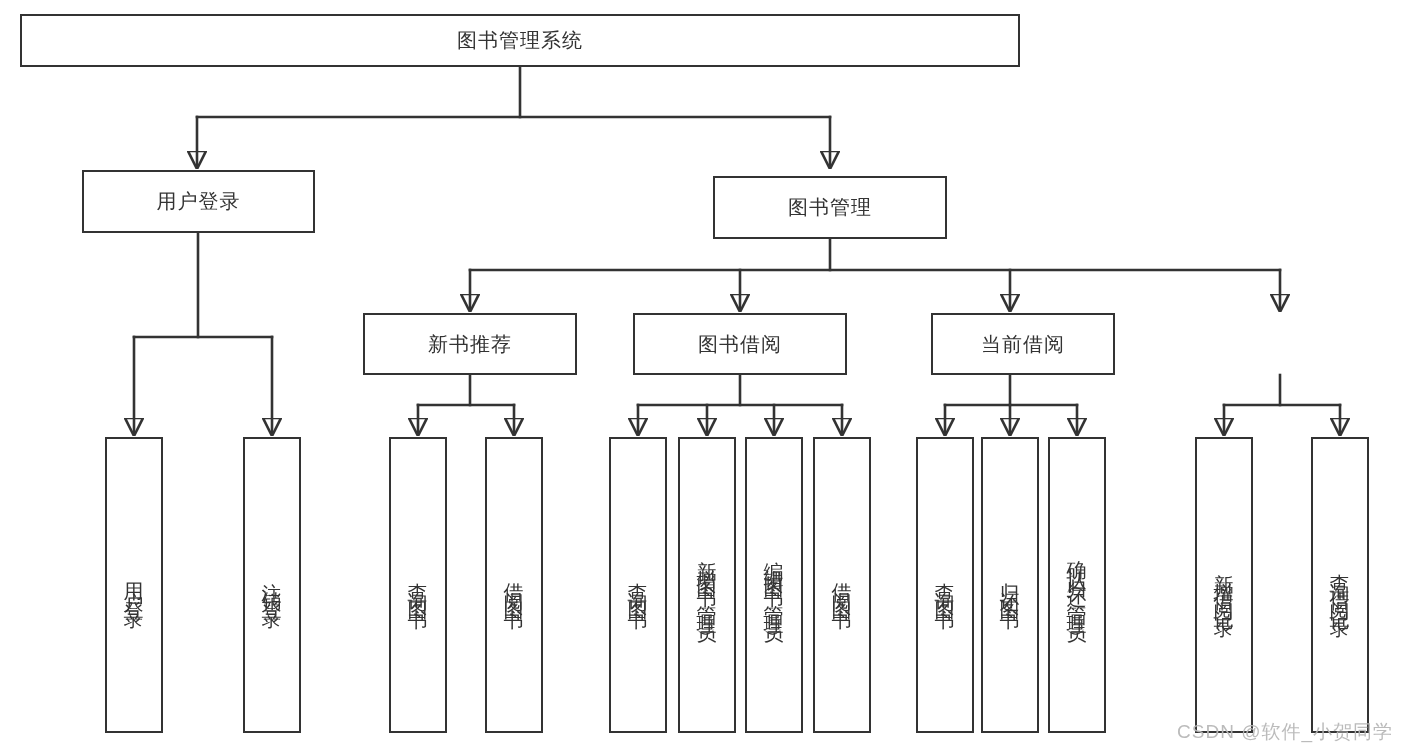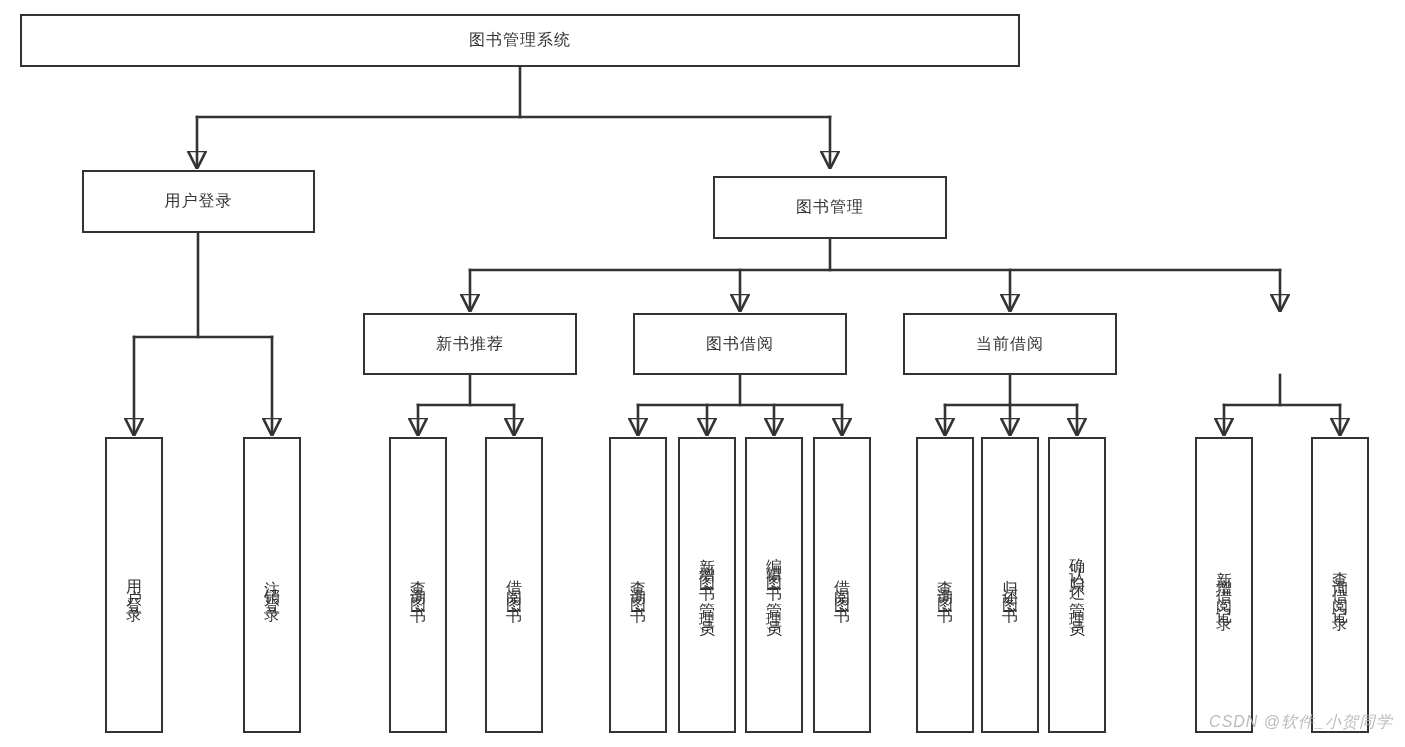--- a/index.html
+++ b/index.html
@@ -15,40 +15,39 @@
   .node{
     position:absolute;
     box-sizing:border-box;
     background:#ffffff;
     border:2.5px solid #333333;
     display:flex;align-items:center;justify-content:center;
     z-index:2;
     color:#333333;
   }
   .node span{
-    font-size:16px;
+    font-size:20px;
     color:#333333;
     letter-spacing:1px;
     white-space:nowrap;
   }
   .leaf span{
     writing-mode:vertical-rl;
     text-orientation:mixed;
     letter-spacing:9px;
     white-space:normal;
     line-height:1;
   }
   .watermark{
     position:absolute;
-    right:12px;bottom:14px;
-    font-size:16px;
+    right:12px;bottom:2px;
+    font-size:19px;
     color:rgba(183,183,183,0.95);
     z-index:6;
     letter-spacing:1px;
-    font-style:italic;
   }
 </style>
 </head>
 <body>
 
 <div class="stage">
 
   <svg class="wires" width="1405" height="747" viewBox="0 0 1405 747">
     <defs>
       <marker id="ah" markerUnits="userSpaceOnUse" markerWidth="18" markerHeight="20" refX="15" refY="10" orient="auto">
@@ -107,21 +106,21 @@
   <div class="node" style="left:713px;top:176px;width:234px;height:63px">
     <span>图书管理</span>
   </div>
 
   <div class="node" style="left:363px;top:313px;width:214px;height:62px">
     <span>新书推荐</span>
   </div>
   <div class="node" style="left:633px;top:313px;width:214px;height:62px">
     <span>图书借阅</span>
   </div>
-  <div class="node" style="left:903px;top:313px;width:214px;height:62px">
+  <div class="node" style="left:931px;top:313px;width:184px;height:62px">
     <span>当前借阅</span>
   </div>
 
   <div class="node leaf" style="left:105px;top:437px;width:58px;height:296px">
     <span>用户登录</span>
   </div>
   <div class="node leaf" style="left:243px;top:437px;width:58px;height:296px">
     <span>注销登录</span>
   </div>
 

